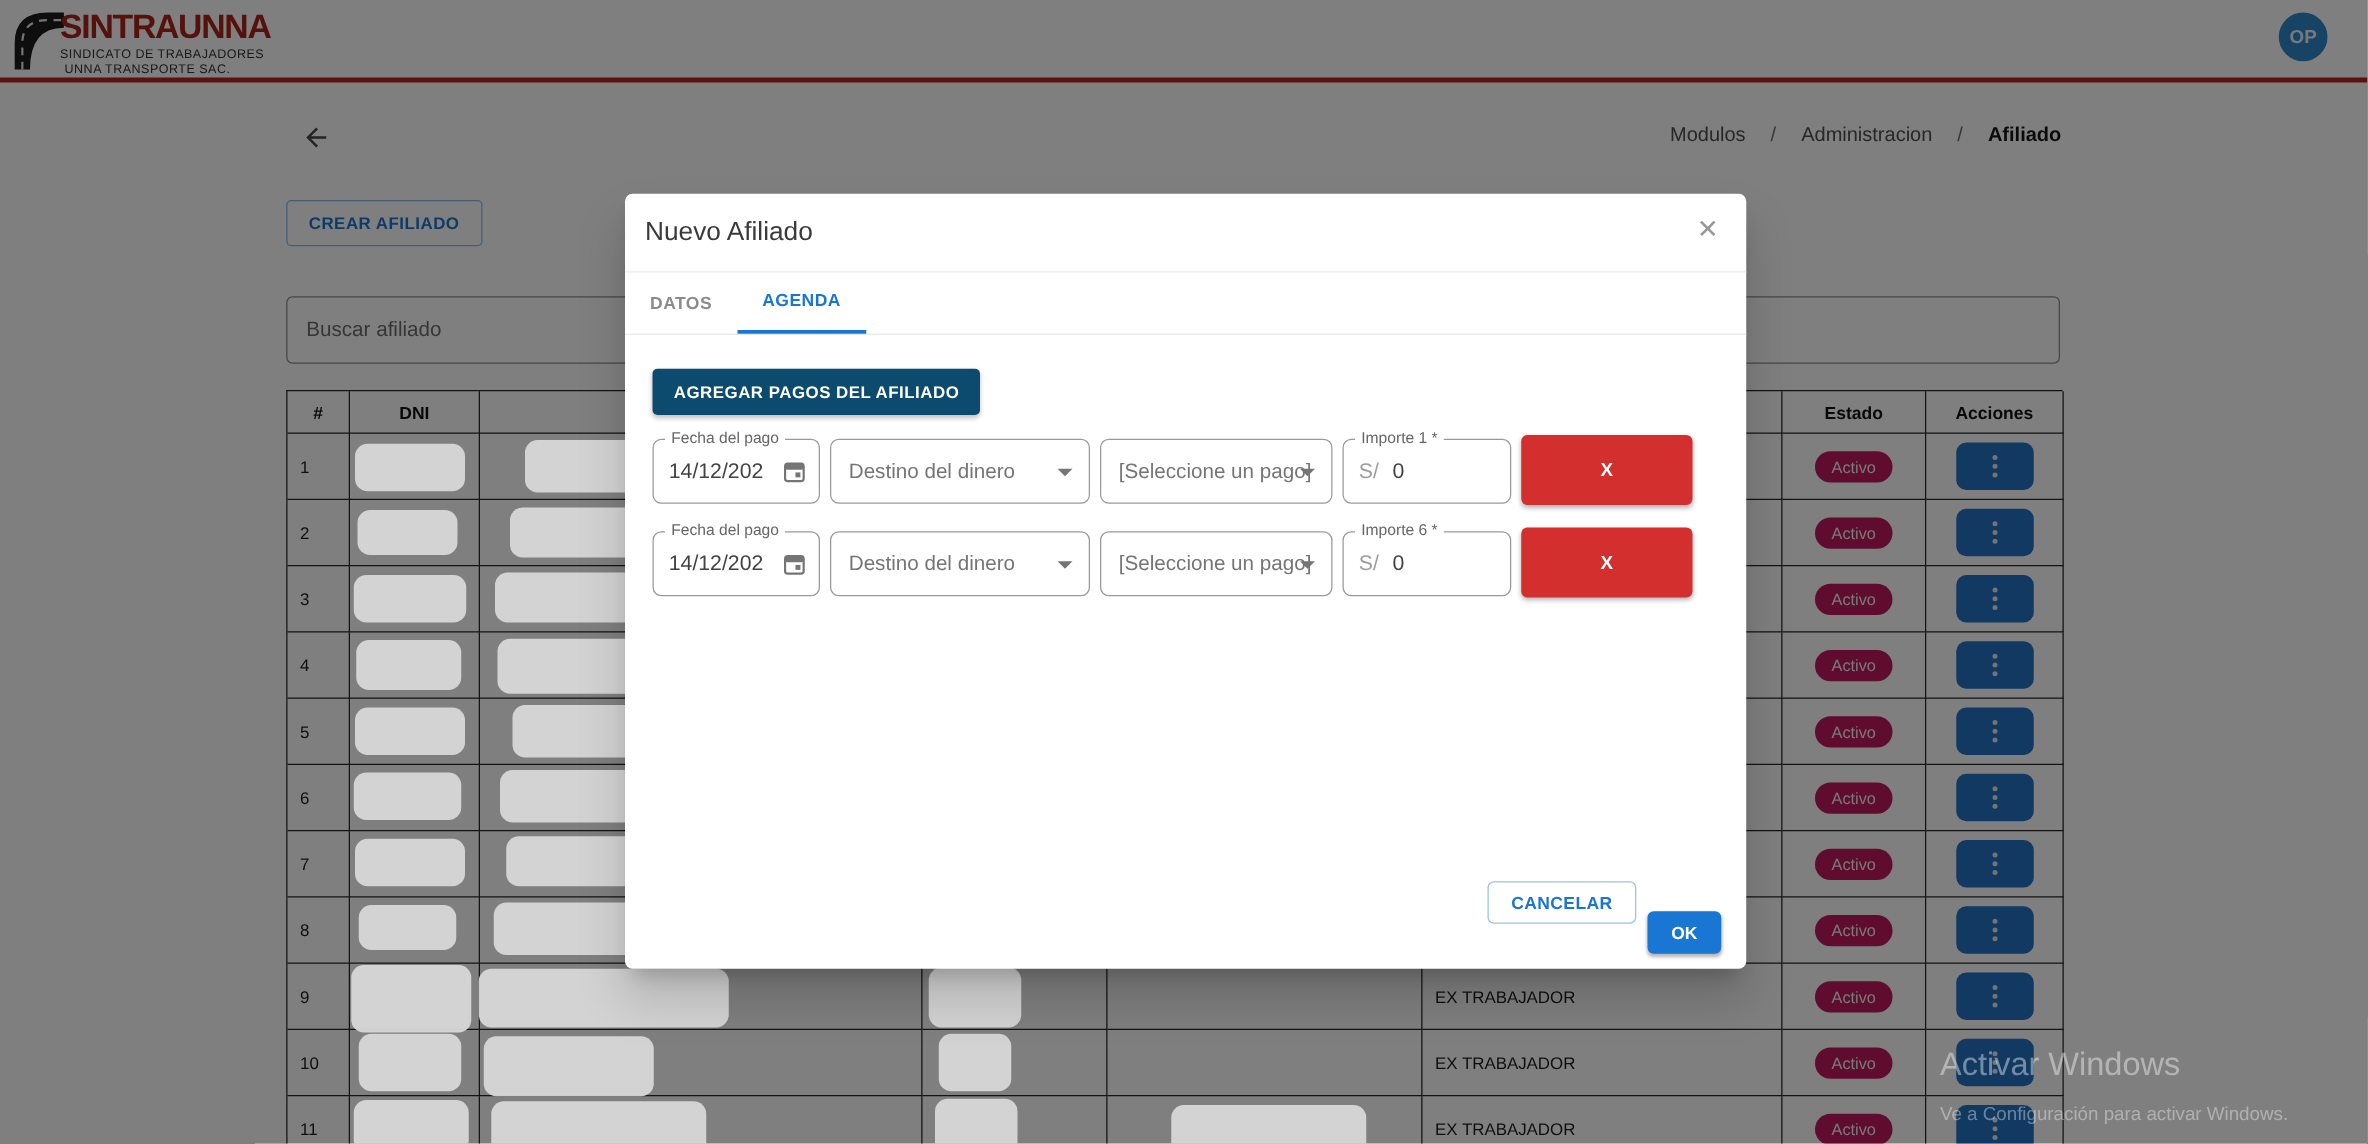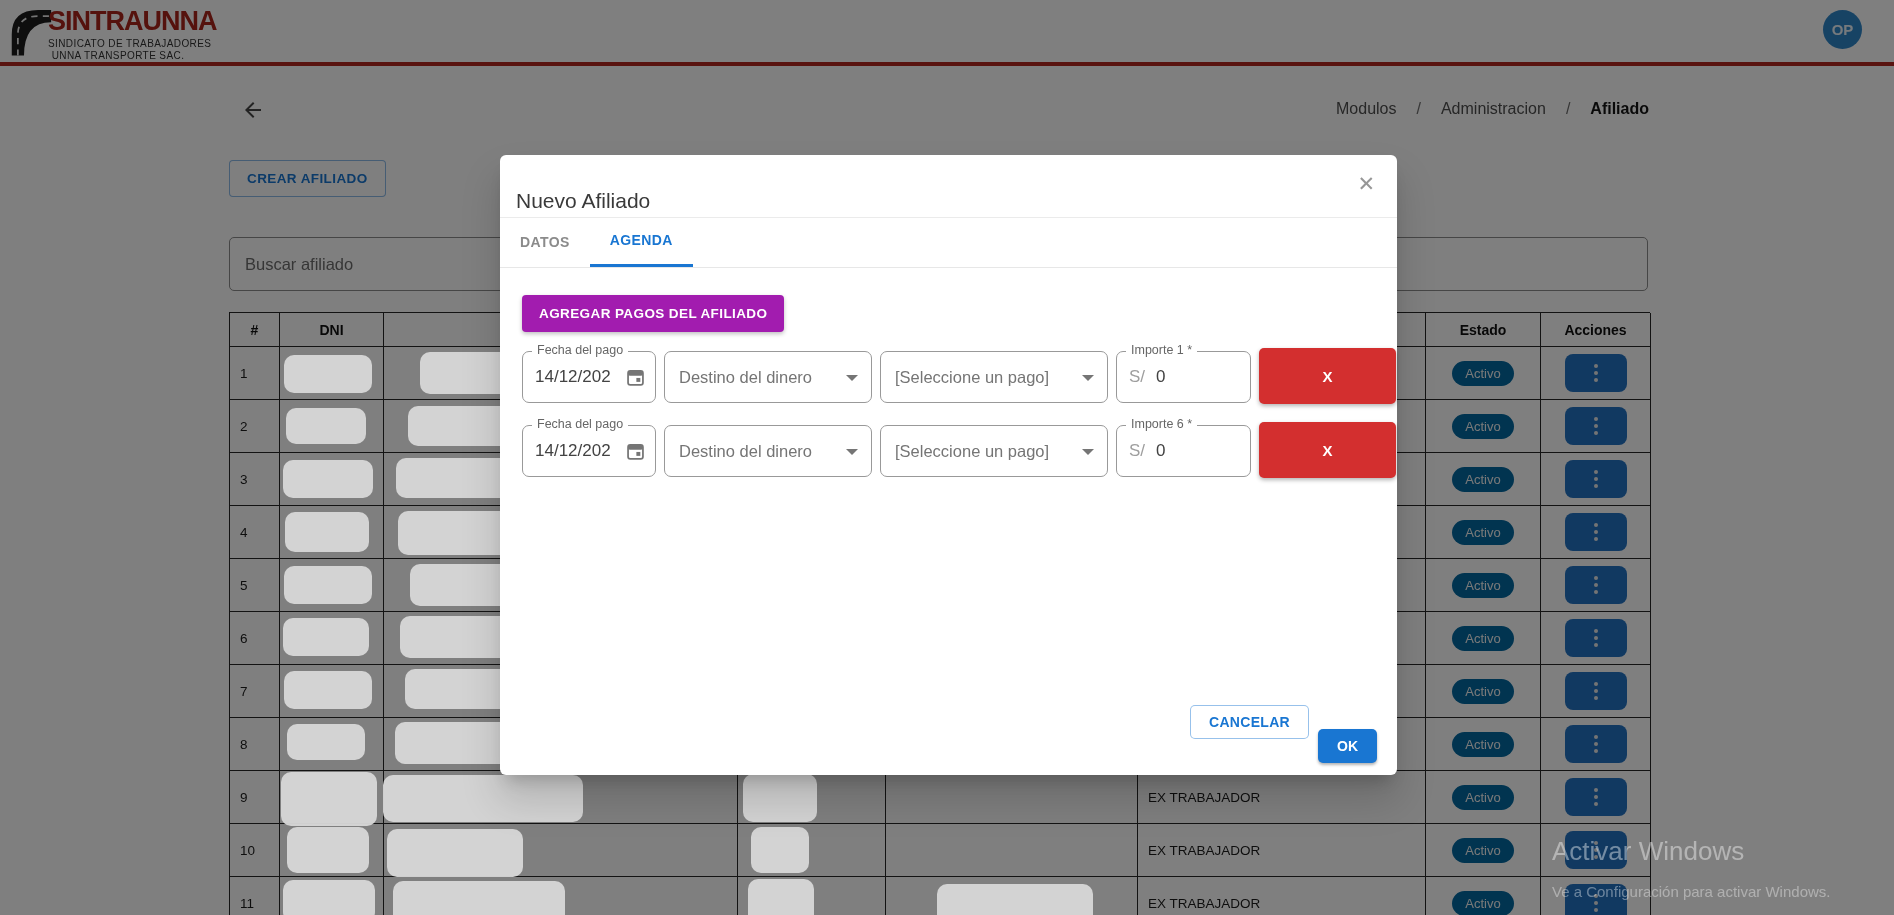--- a/index.html
+++ b/index.html
@@ -22,47 +22,47 @@
   .sep{color:#6e6e6e;}
   .crear{position:absolute;left:229px;top:160px;height:37px;padding:0 17px;background:#fff;border:1px solid rgba(25,118,210,.5);color:#1976d2;font-weight:bold;font-size:13.5px;border-radius:4px;letter-spacing:.4px;}
   .search{position:absolute;left:229px;top:237px;width:1419px;height:54px;border:1px solid #8d8d8d;border-radius:5px;background:#fff;display:flex;align-items:center;padding-left:15px;}
   .search span{font-size:16.5px;color:#6d6d6d;}
   .table{position:absolute;left:229px;top:312px;width:1421px;display:grid;grid-template-columns:50px 104px 354px 148px 252px 288px 115px 110px;border-top:1px solid #262626;border-left:1px solid #262626;background:#fff;}
   .th{height:34px;border-right:1px solid #262626;border-bottom:1px solid #262626;display:flex;align-items:center;justify-content:center;font-weight:bold;font-size:14px;color:#101010;}
   .td{height:53px;border-right:1px solid #262626;border-bottom:1px solid #262626;display:flex;align-items:center;font-size:13.5px;color:#1c1c1c;}
   .td.num{padding-left:10px;}
   .td.cond{padding-left:10px;}
   .td.c-est,.td.c-acc{justify-content:center;}
-  .badge{background:#0369a1;color:#f2f2f2;border-radius:14px;padding:5px 13px;font-size:13px;}
+  .badge{background:#be185d;color:#f2f2f2;border-radius:14px;padding:5px 13px;font-size:13px;}
   .dots{width:62px;height:38px;background:#2272c3;border:none;border-radius:8px;display:flex;flex-direction:column;align-items:center;justify-content:center;gap:3px;cursor:pointer;}
   .dot{width:4px;height:4px;border-radius:50%;background:#e9e9e9;}
 
   
   .dim{position:absolute;inset:0;background:rgba(0,0,0,.5);z-index:5;}
 
   
   .blobs{position:absolute;inset:0;z-index:6;pointer-events:none;}
   .blob{position:absolute;background:#d6d6d6;border-radius:10px;opacity:.97;}
 
   
   .modal{position:absolute;left:500px;top:155px;width:897px;height:620px;background:#fff;border-radius:6px;z-index:10;box-shadow:0 11px 15px -7px rgba(0,0,0,.2),0 24px 38px 3px rgba(0,0,0,.14);}
   .m-head{position:relative;height:63px;border-bottom:1px solid #ebebeb;}
-  .m-title{position:absolute;left:16px;top:34px;margin:0;font-size:21px;font-weight:400;color:#3a3a3a;}
+  .m-title{position:absolute;left:16px;top:19px;margin:0;font-size:21px;font-weight:400;color:#3a3a3a;}
   .m-close{position:absolute;right:22px;top:18px;font-size:21px;color:#979797;cursor:pointer;line-height:1;}
   .tabs{display:flex;height:50px;border-bottom:1px solid #e7e7e7;}
   .tab{padding:0 20px;line-height:48px;font-weight:bold;font-size:14px;color:#8b8b8b;letter-spacing:.4px;cursor:pointer;}
   .tab.active{color:#1976d2;border-bottom:3px solid #1976d2;line-height:45px;}
   .m-body{padding-left:22px;}
-  .addpay{margin-top:27px;background:#a21caf;color:#fff;border:none;border-radius:4px;padding:11px 17px;font-size:13.5px;font-weight:bold;letter-spacing:.4px;box-shadow:0 2px 4px rgba(0,0,0,.25);cursor:pointer;}
+  .addpay{margin-top:27px;background:#0c4a6e;color:#fff;border:none;border-radius:4px;padding:11px 17px;font-size:13.5px;font-weight:bold;letter-spacing:.4px;box-shadow:0 2px 4px rgba(0,0,0,.25);cursor:pointer;}
   .prow{display:flex;gap:8px;margin-top:20px;align-items:center;}
   .prow:first-of-type{margin-top:18px;}
   .field{position:relative;height:52px;border:1px solid #999;border-radius:7px;background:#fff;display:flex;align-items:center;}
   .f-date{width:134px;}
   .f-sel{width:208px;}
-  .f-sel2{width:228px;}
+  .f-sel2{width:186px;}
   .f-imp{width:135px;}
   .flabel{position:absolute;top:-9px;left:9px;background:#fff;padding:0 5px;font-size:12.5px;color:#666;white-space:nowrap;}
   .date-val{margin-left:12px;font-size:17px;color:#434343;width:76px;overflow:hidden;white-space:nowrap;}
   .cal{position:absolute;right:9px;top:15px;}
   .fph{margin-left:14px;font-size:16.5px;color:#757575;white-space:nowrap;}
   .caret{position:absolute;right:13px;top:23px;width:0;height:0;border-left:6px solid transparent;border-right:6px solid transparent;border-top:6px solid #757575;}
   .prefix{margin-left:12px;font-size:17px;color:#9e9e9e;}
   .amount{margin-left:11px;font-size:17px;color:#424242;}
   .xbtn{width:137px;height:56px;margin-top:-2px;background:#d32f2f;border:none;border-radius:5px;color:#fff;font-weight:bold;font-size:15px;box-shadow:0 2px 4px rgba(0,0,0,.3);cursor:pointer;}
   .m-foot{position:absolute;bottom:12px;right:20px;display:flex;align-items:center;}

